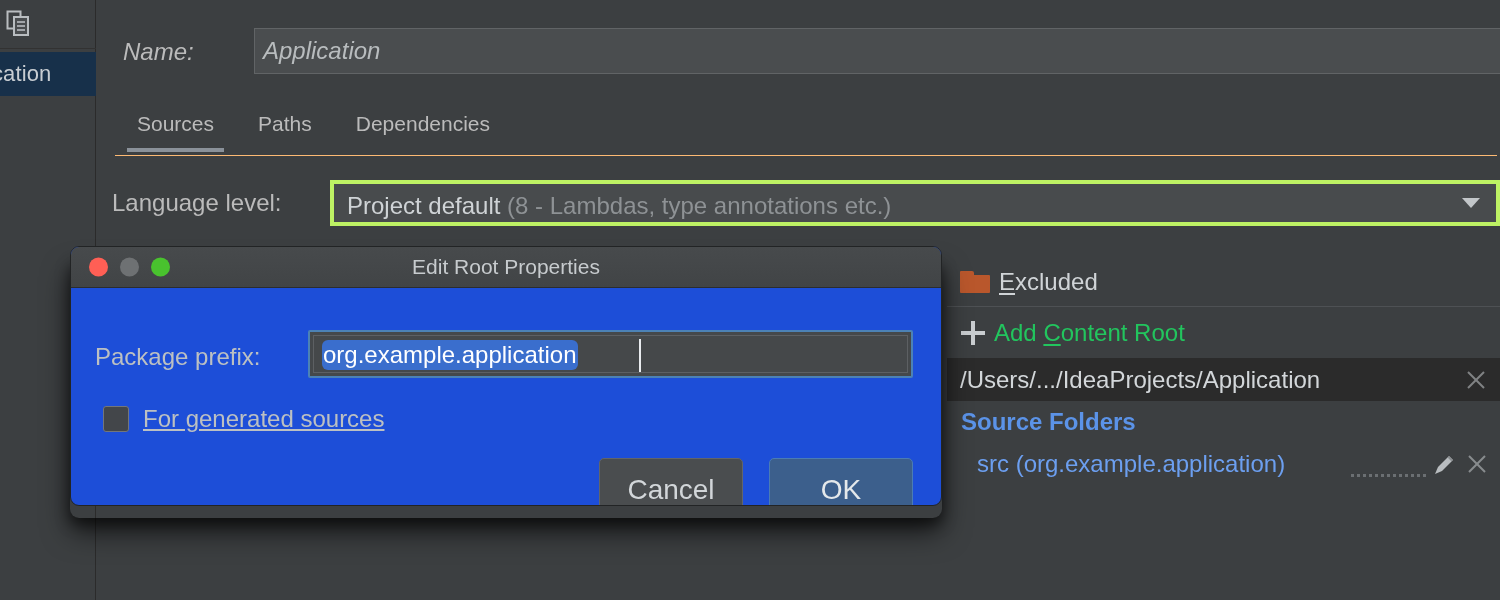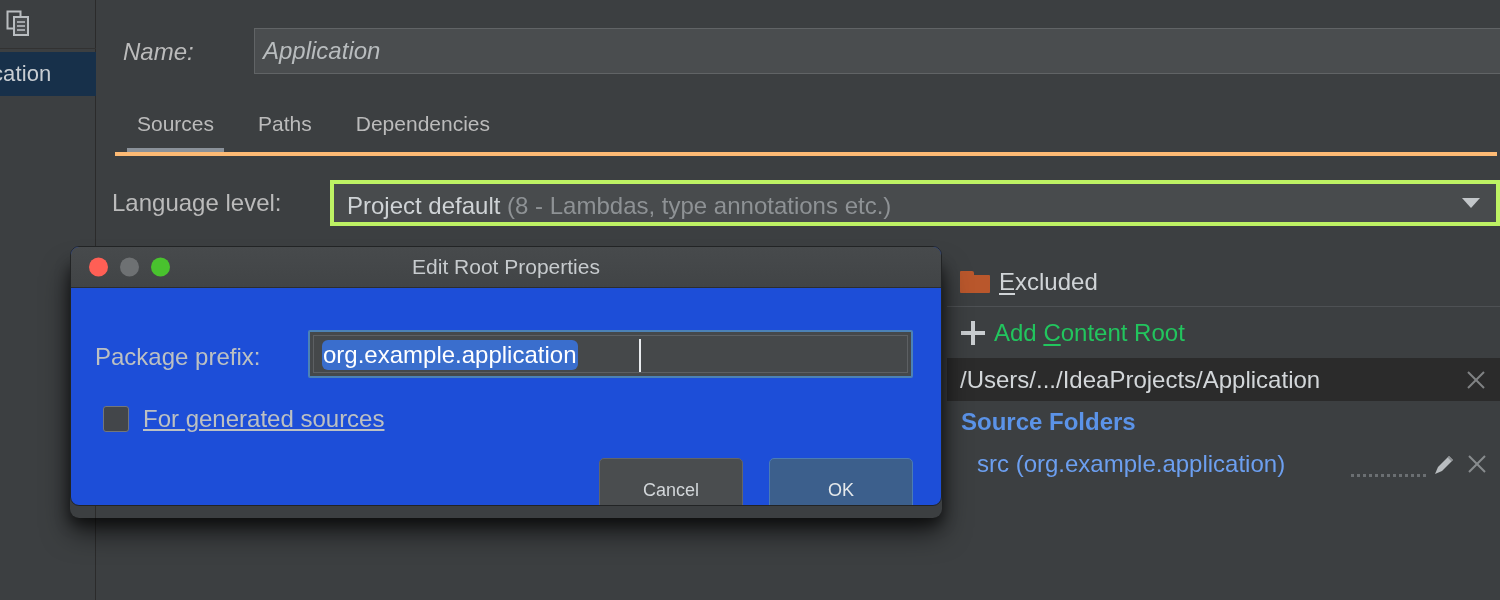--- a/index.html
+++ b/index.html
@@ -48,21 +48,21 @@
   .name-input {
     position:absolute; left:131px; top:0; width:1250px; height:46px;
     background:#4a4d4f; border:1px solid #616466;
     color:#b8bcbe; font-size:24px;
     padding-left:8px; line-height:44px;
     white-space:nowrap; overflow:hidden;
   }
 
   .tabs {
     position:absolute; left:18px; top:108px; width:1382px; height:48px;
-    border-bottom:4px solid #fdba74;
+    border-bottom:1px solid #fdba74;
     display:flex; align-items:flex-start;
   }
   .tab {
     position:relative; color:#bbbbbb; font-size:21px;
     padding:4px 22px 16px 22px; cursor:default; white-space:nowrap;
   }
   .tab.active::after {
     content:""; position:absolute; left:12px; right:12px; bottom:0;
     height:4px; background:#8a9199;
   }
@@ -213,21 +213,21 @@
 
   .chk-row { position:absolute; left:32px; top:117px; display:flex; align-items:center; }
   .chk-box {
     width:26px; height:26px; background:#43464a;
     border:1px solid #72767a; border-radius:3px; margin-right:14px; flex:0 0 auto;
   }
   .chk-label { color:#bcc0c2; font-size:24px;text-decoration:underline; }
 
   .dlg-buttons { position:absolute; right:0; top:170px; display:flex; gap:26px; padding-right:28px; }
   .btn {
-    height:64px; border-radius:5px; font-size:18px;
+    height:64px; border-radius:5px; font-size:28px;
     display:flex; align-items:center; justify-content:center;
     color:#d2d6d9; cursor:default;
   }
   .btn-cancel { width:144px; background:#4a4d4f; border:1px solid #62656a; }
   .btn-ok { width:144px; background:#3c5f8c; border:1px solid #4b7cb4; color:#e4e8eb; }
 </style>
 </head>
 <body>
 
 <div id="root">

